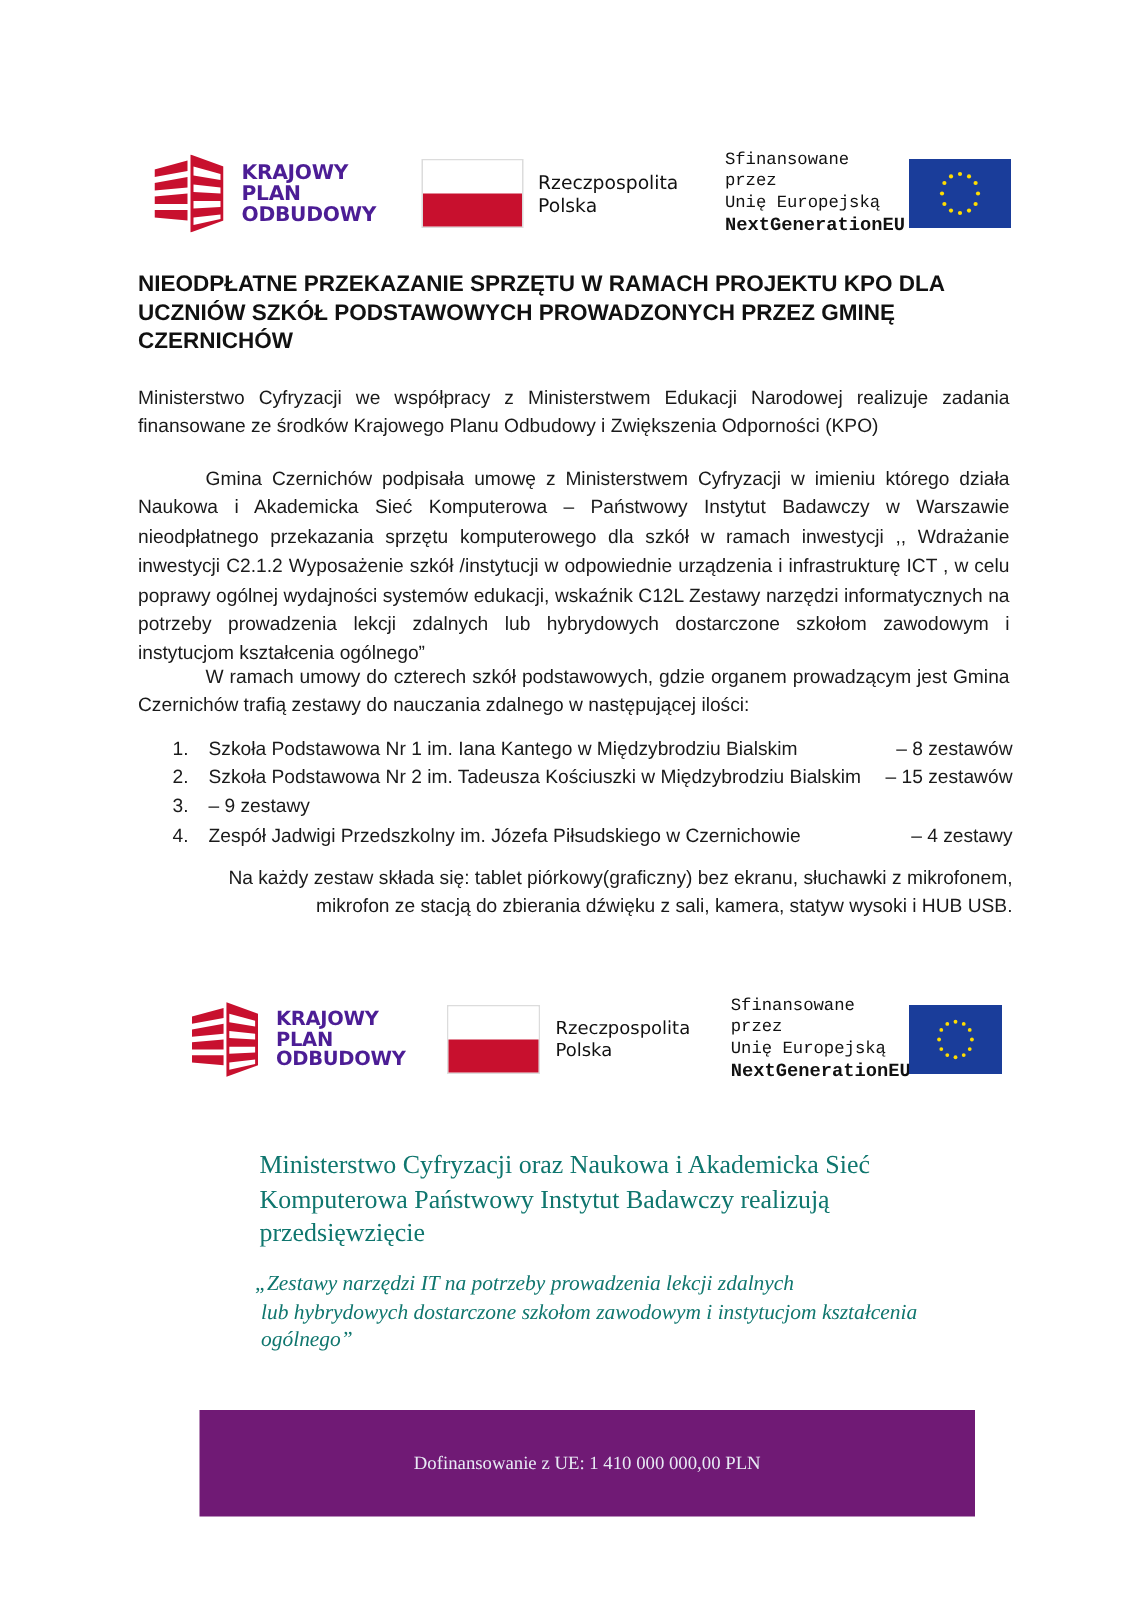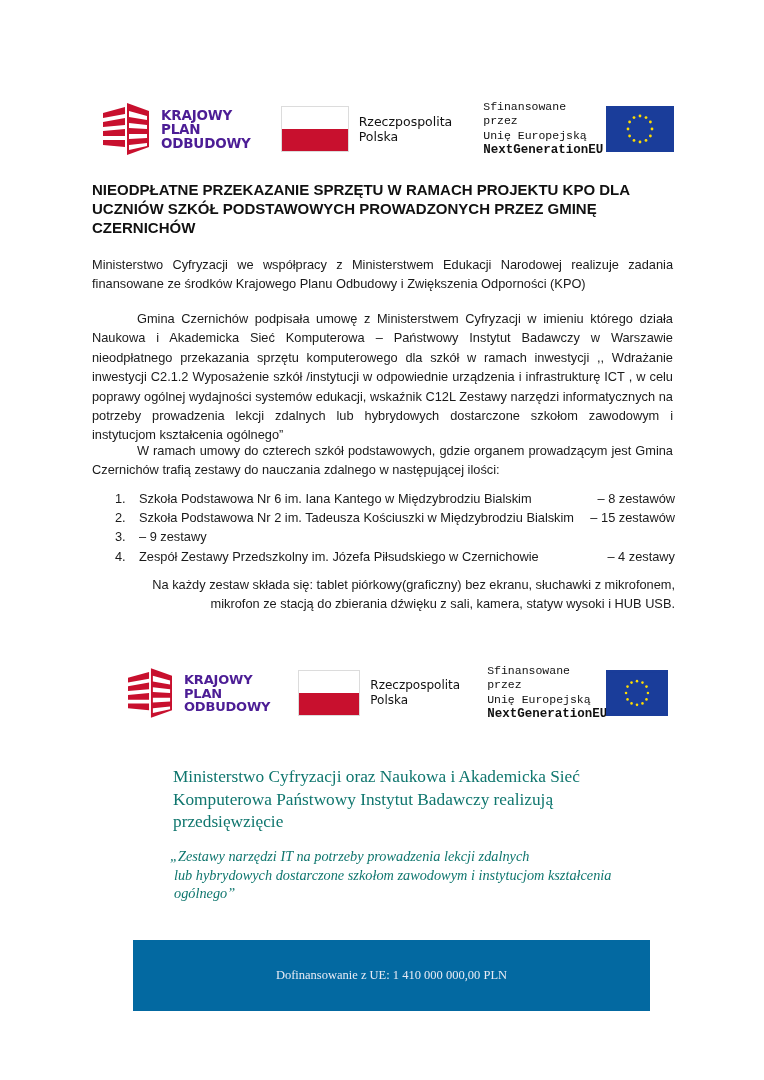--- a/index.html
+++ b/index.html
@@ -53,21 +53,21 @@
   .school-list .num { width: 24px; }
   .school-list .name { flex: 1; }
   .school-list .qty { white-space: nowrap; text-align: left; }
 
   #p4 { top: 575px; left: 115px; width: 560px; text-align: right; }
 
   .serif-block { position: absolute; font-family: "Liberation Serif", "DejaVu Serif", serif; color: #0f766e; }
   #realizuja { left: 173px; top: 766px; width: 470px; font-size: 17.3px; line-height: 22.5px; }
   #quote { left: 170px; top: 847px; width: 500px; font-size: 14.3px; line-height: 18.5px; font-style: italic; }
 
-  .funding-box { position: absolute; left: 133px; top: 940px; width: 517px; height: 71px; background: #0369a1; display: flex; align-items: center; justify-content: center; }
+  .funding-box { position: absolute; left: 133px; top: 940px; width: 517px; height: 71px; background: #701a75; display: flex; align-items: center; justify-content: center; }
   .funding-box span { font-family: "Liberation Serif", "DejaVu Serif", serif; color: #e8ebf5; font-size: 12.5px; }
 </style>
 </head>
 <body>
 
 <div class="logo-bar" id="logos-top">
   <div class="kpo">
     <svg class="kpo-icon" viewBox="0 0 46 52">
       <polygon points="0,10 22,4 22,11 0,15" fill="#c8102e"></polygon>
       <polygon points="0,19 22,15 22,22 0,24" fill="#c8102e"></polygon>
@@ -119,35 +119,35 @@
 
 <div class="doc-title">NIEODPŁATNE PRZEKAZANIE SPRZĘTU W RAMACH PROJEKTU  KPO DLA UCZNIÓW SZKÓŁ PODSTAWOWYCH PROWADZONYCH PRZEZ GMINĘ CZERNICHÓW</div>
 
 <p class="para" id="p1">Ministerstwo Cyfryzacji we współpracy z Ministerstwem Edukacji Narodowej realizuje zadania finansowane ze środków Krajowego Planu Odbudowy i Zwiększenia Odporności (KPO)</p>
 <p class="para indent" id="p2">Gmina Czernichów podpisała umowę z Ministerstwem Cyfryzacji w imieniu którego działa Naukowa i Akademicka Sieć Komputerowa – Państwowy Instytut Badawczy w Warszawie nieodpłatnego przekazania sprzętu komputerowego dla szkół w ramach inwestycji ,, Wdrażanie inwestycji C2.1.2 Wyposażenie szkół /instytucji w odpowiednie urządzenia i infrastrukturę ICT , w celu poprawy ogólnej wydajności systemów edukacji, wskaźnik C12L Zestawy narzędzi informatycznych na potrzeby prowadzenia lekcji zdalnych lub hybrydowych dostarczone szkołom zawodowym i instytucjom kształcenia ogólnego”</p>
 <p class="para indent" id="p3">W ramach umowy do czterech szkół podstawowych, gdzie organem prowadzącym jest Gmina Czernichów trafią zestawy do nauczania zdalnego w następującej ilości:</p>
 
 <ul class="school-list">
   <li>
     <span class="num">1.</span>
-    <span class="name">Szkoła Podstawowa Nr 6 im. Iana Kantego  w Międzybrodziu Bialskim</span>
+    <span class="name">Szkoła Podstawowa Nr 1 im. Iana Kantego  w Międzybrodziu Bialskim</span>
     <span class="qty">– 8 zestawów</span>
   </li>
   <li>
     <span class="num">2.</span>
     <span class="name">Szkoła Podstawowa Nr 2 im. Tadeusza Kościuszki w Międzybrodziu Bialskim</span>
     <span class="qty">– 15 zestawów</span>
   </li>
   <li>
     <span class="num">3.</span>
     <span class="qty">– 9 zestawy</span>
   </li>
   <li>
     <span class="num">4.</span>
-    <span class="name">Zespół Zestawy Przedszkolny im. Józefa Piłsudskiego w Czernichowie</span>
+    <span class="name">Zespół Jadwigi Przedszkolny im. Józefa Piłsudskiego w Czernichowie</span>
     <span class="qty">– 4 zestawy</span>
   </li>
 </ul>
 
 <p class="para" id="p4">Na każdy zestaw składa się: tablet piórkowy(graficzny) bez ekranu, słuchawki z mikrofonem, mikrofon ze stacją do zbierania dźwięku z sali, kamera, statyw wysoki  i HUB USB.</p>
 
 <div class="logo-bar" id="logos-mid">
   <div class="kpo">
     <svg class="kpo-icon" viewBox="0 0 46 52">
       <polygon points="0,10 22,4 22,11 0,15" fill="#c8102e"></polygon>

